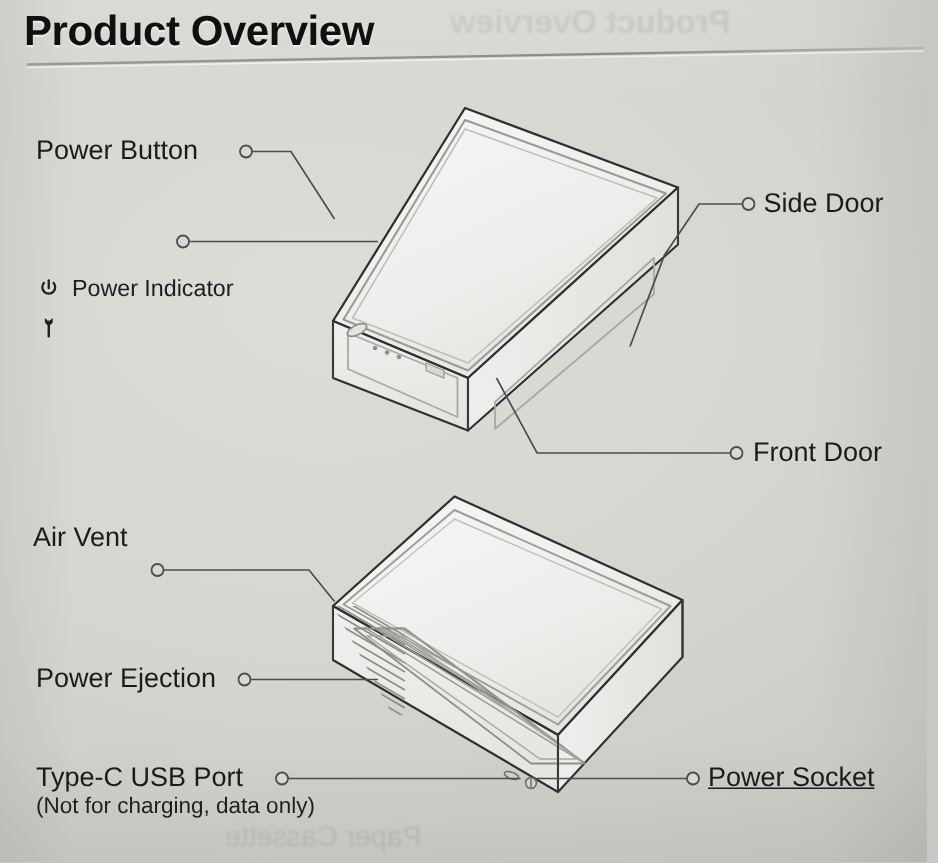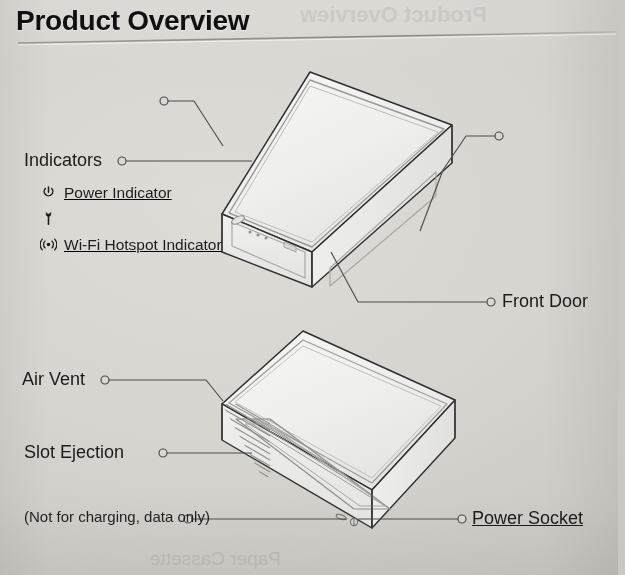--- a/index.html
+++ b/index.html
@@ -74,32 +74,31 @@
   }
   .note {
     font-size: 15px;
     color: #1f1f1f;
   }
 
   #label-power-button   { left: 24px;  top: 90px; }
   #label-indicators     { left: 24px;  top: 150px; }
   #label-side-door      { left: 509px; top: 125px; }
   #label-front-door     { left: 502px; top: 291px; }
-  #label-air-vent       { left: 22px;  top: 369px; text-align: center; }
+  #label-air-vent       { left: 22px;  top: 348px; text-align: center; }
   #label-paper-slot     { left: 24px;  top: 442px; }
   #label-typec          { left: 24px;  top: 508px; }
   #label-power-socket   { left: 472px; top: 508px; text-decoration: underline; }
 
   
   #indicator-list {
     position: absolute;
-    left: 38px;
+    left: 22px;
     top: 181px;
     z-index: 3;
-    text-decoration: underline;
   }
   .ind-row {
     display: flex;
     align-items: center;
     height: 23px;
     margin-bottom: 3px;
   }
   .ind-icon {
     width: 20px;
     height: 20px;
@@ -290,63 +289,53 @@
 
       <g>
         <circle cx="462" cy="519" r="4" fill="#d8d8d4" stroke="#4d4d4d" stroke-width="1.2"></circle>
         <path d="M 458 519 L 358 519"></path>
       </g>
     </g>
   </svg>
 
   <div class="txt" id="page-title">Product Overview</div>
 
-
-  <div class="txt label" id="label-indicators">Indicators</div>
+  <div class="txt label" id="label-power-button">Power Button</div>
+
 
   <div id="indicator-list">
     <div class="ind-row">
       <span class="ind-icon">
         <svg width="15" height="15" viewBox="0 0 16 16">
           <path d="M8 2 L8 7.6" stroke="#1d1d1d" stroke-width="1.6" stroke-linecap="round" fill="none"></path>
           <path d="M4.6 3.8 A4.6 4.6 0 1 0 11.4 3.8" stroke="#1d1d1d" stroke-width="1.6" fill="none" stroke-linecap="round"></path>
         </svg>
       </span>
       <span class="ind-text">Power Indicator</span>
     </div>
     <div class="ind-row">
       <span class="ind-icon">
         <svg width="15" height="15" viewBox="0 0 16 16">
           <path d="M8 6.4 L8 14" stroke="#1d1d1d" stroke-width="1.7" stroke-linecap="round" fill="none"></path>
           <path d="M5.6 1.6 L5.6 4.2 A2.6 2.6 0 0 0 10.4 4.2 L10.4 1.6 L8.9 3.3 L7.1 3.3 Z" fill="#1d1d1d" stroke="#1d1d1d" stroke-width="0.7" stroke-linejoin="round"></path>
         </svg>
       </span>
     </div>
-    <div class="ind-row">
-      <span class="ind-icon">
-        <svg width="17" height="15" viewBox="0 0 18 16">
-          <circle cx="9" cy="8" r="1.9" fill="#1d1d1d"></circle>
-          <path d="M5.2 4.4 A5.4 5.4 0 0 0 5.2 11.6" stroke="#1d1d1d" stroke-width="1.5" fill="none" stroke-linecap="round"></path>
-          <path d="M12.8 4.4 A5.4 5.4 0 0 1 12.8 11.6" stroke="#1d1d1d" stroke-width="1.5" fill="none" stroke-linecap="round"></path>
-          <path d="M2.4 2.2 A8.6 8.6 0 0 0 2.4 13.8" stroke="#1d1d1d" stroke-width="1.3" fill="none" stroke-linecap="round"></path>
-          <path d="M15.6 2.2 A8.6 8.6 0 0 1 15.6 13.8" stroke="#1d1d1d" stroke-width="1.3" fill="none" stroke-linecap="round"></path>
-        </svg>
-      </span>
-      <span class="ind-text">Wi-Fi Hotspot Indicator</span>
-    </div>
   </div>
 
+  <div class="txt label" id="label-side-door">Side Door</div>
 
   <div class="txt label" id="label-front-door">Front Door</div>
 
   <div class="txt label" id="label-air-vent">Air Vent</div>
 
   <div class="txt" id="label-paper-slot">
-    <div class="label">Slot Ejection</div>
+    <div class="label">Power Ejection</div>
   </div>
 
   <div class="txt" id="label-typec">
+    <div class="label">Type-C USB Port</div>
     <div class="note">(Not for charging, data only)</div>
   </div>
 
   <div class="txt label" id="label-power-socket">Power Socket</div>
 
 </div>
 
 </body></html>

